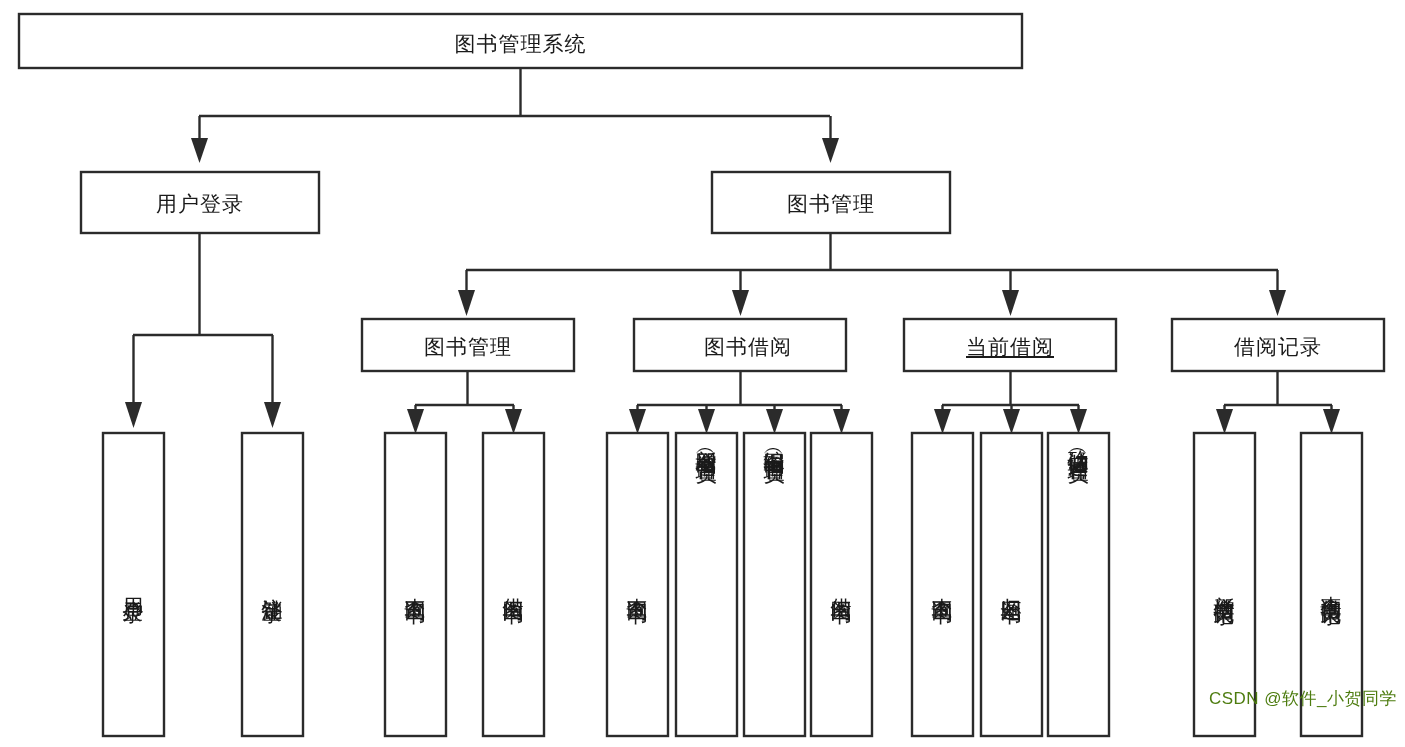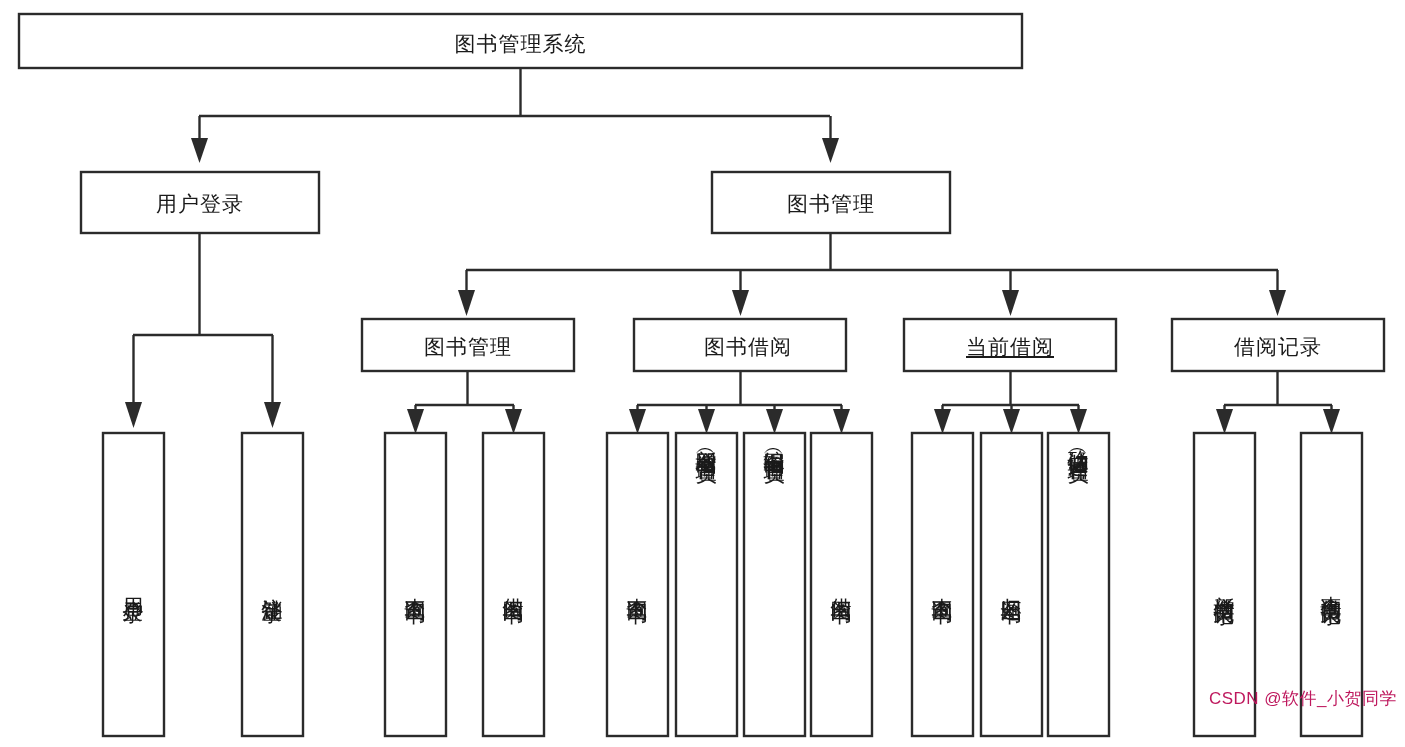--- a/index.html
+++ b/index.html
@@ -64,21 +64,21 @@
     white-space: nowrap;
     text-align: center;
     pointer-events: none;
   }
   #watermark {
     position: absolute;
     right: 8px;
     bottom: 6px;
     font-family: "Liberation Sans", "DejaVu Sans", sans-serif;
     font-size: 17px;
-    color: #be185d;
+    color: #4d7c0f;
     letter-spacing: 0.5px;
     white-space: nowrap;
     user-select: none;
   }
 </style>
 </head>
 <body>
 
 <div id="diagram-root">
 

